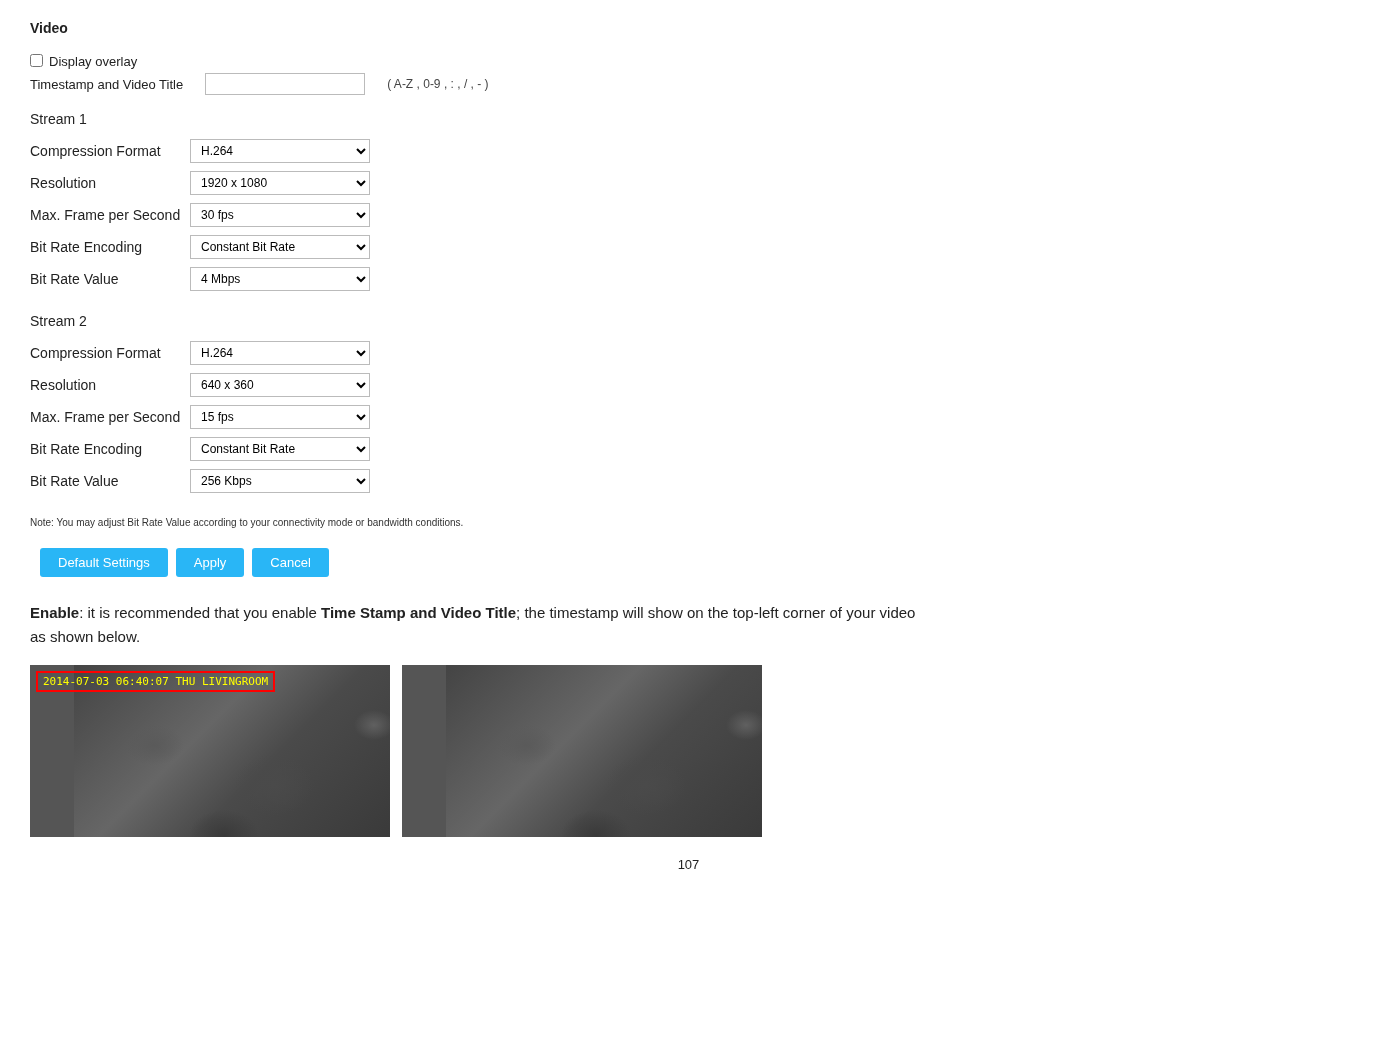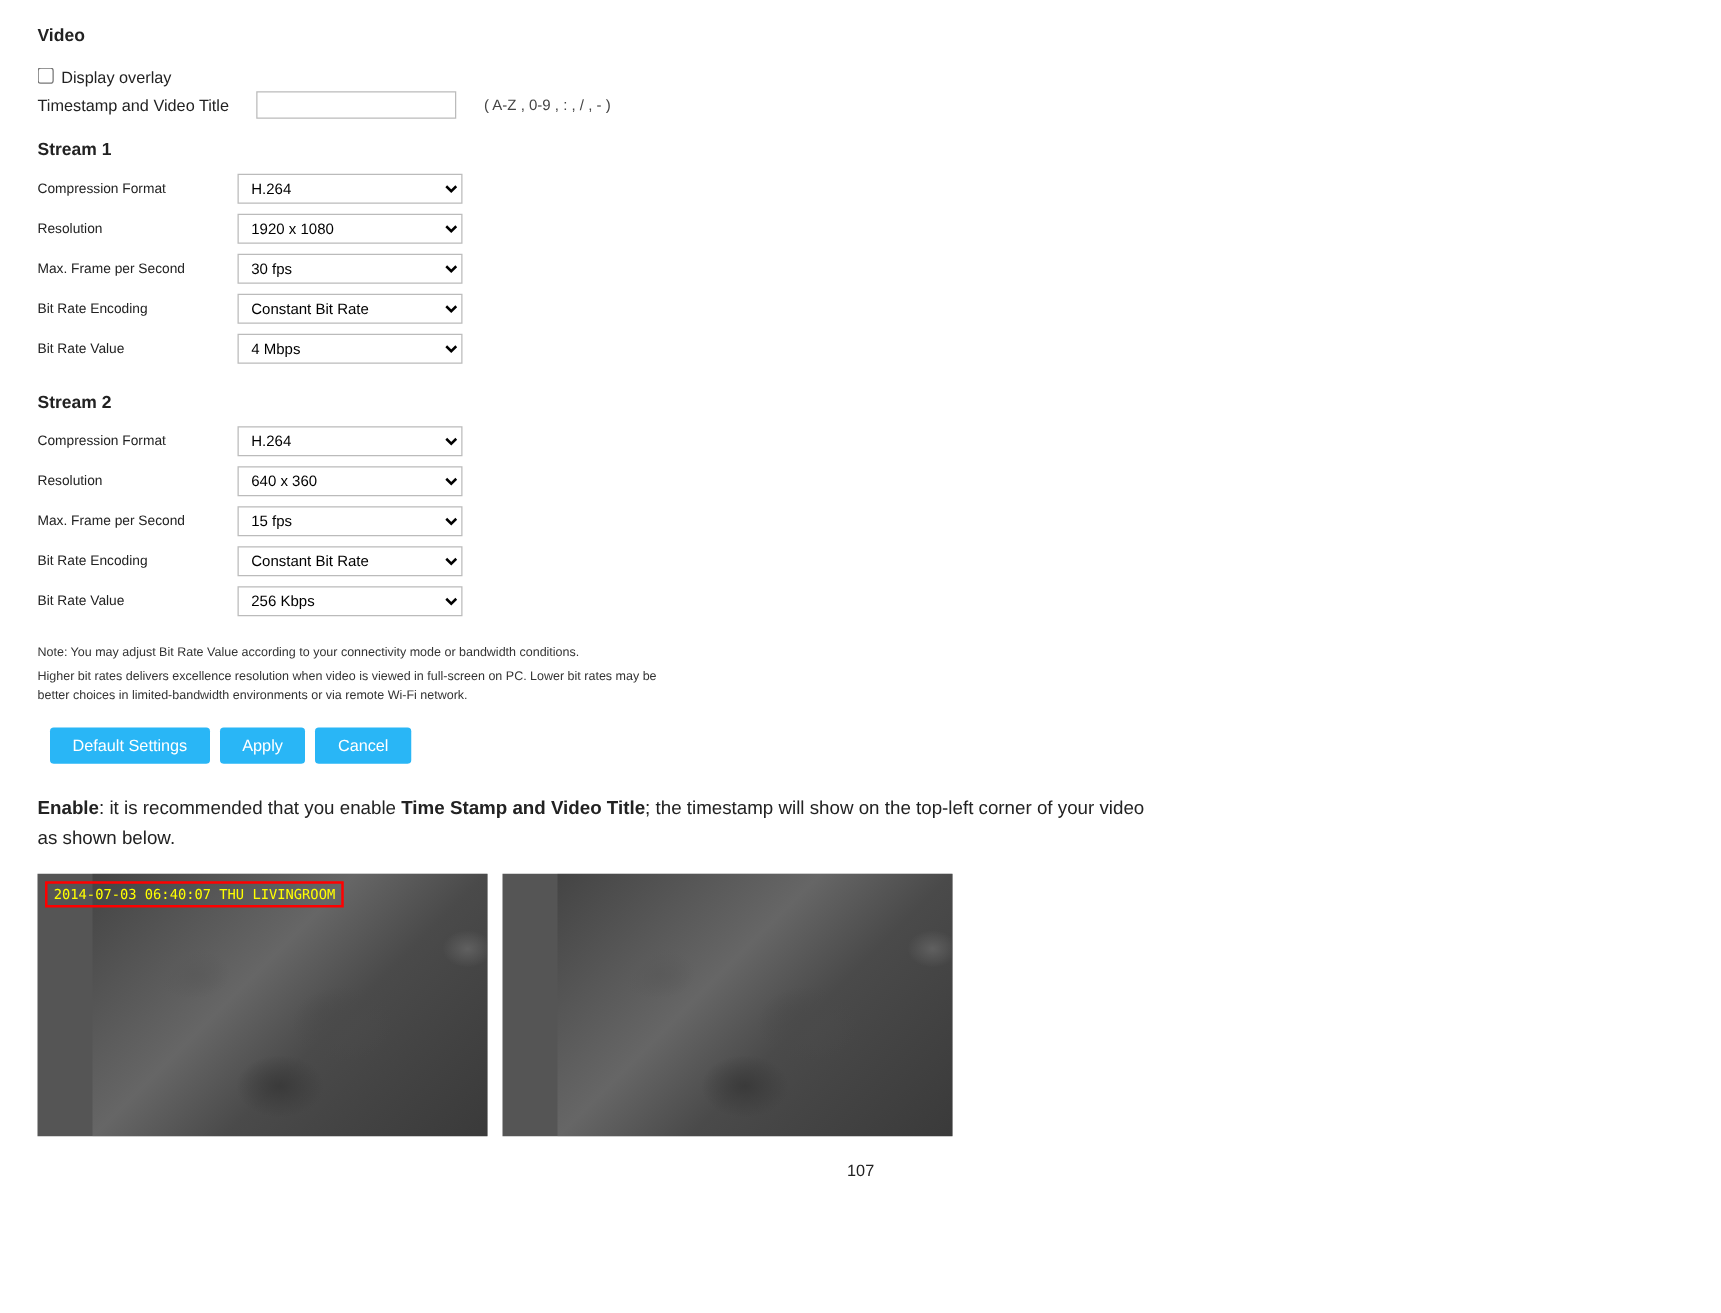--- a/index.html
+++ b/index.html
@@ -36,35 +36,35 @@
       padding: 3px 6px;
       width: 160px;
       font-size: 12px;
     }
     .timestamp-hint {
       font-size: 12px;
       color: #444;
     }
     .stream-title {
       font-size: 14px;
-      font-weight: bold;
+      font-weight: normal;
       margin-bottom: 8px;
       margin-top: 4px;
     }
     .form-table {
       border-collapse: collapse;
       margin-bottom: 18px;
     }
     .form-table tr td {
       padding: 4px 8px 4px 0;
       vertical-align: middle;
     }
     .form-table tr td:first-child {
       width: 160px;
-      font-size: 11px;
+      font-size: 14px;
     }
     .form-table select {
       border: 1px solid #bbb;
       padding: 3px 6px;
       font-size: 12px;
       width: 180px;
       background: #fff;
       cursor: pointer;
     }
     .note-section {
@@ -120,21 +120,21 @@
     .enable-text strong {
       font-weight: bold;
     }
     .images-row {
       display: flex;
       gap: 12px;
       margin-top: 8px;
     }
     .video-thumb {
       width: 360px;
-      height: 210px;
+      height: 172px;
       background: #555;
       position: relative;
       overflow: hidden;
       padding-left: 44px;
     }
     .video-thumb-overlay {
       position: absolute;
       top: 6px;
       left: 6px;
       background: transparent;
@@ -300,21 +300,20 @@
           <option>2 Mbps</option>
         </select>
       </td>
     </tr>
   </tbody>
     </table>
 </div>
 
 <div class="note-section">
   <p>Note: You may adjust Bit Rate Value according to your connectivity mode or bandwidth conditions.</p>
-  <p>Higher bit rates delivers excellence resolution when video is viewed in full-screen on PC. Lower bit rates may be better choices in limited-bandwidth environments or via remote Wi-Fi network.</p>
 </div>
 
 <div class="button-row">
   <button class="btn-default">Default Settings</button>
   <button class="btn-apply">Apply</button>
   <button class="btn-cancel">Cancel</button>
 </div>
 
 <div class="enable-text">
   <strong>Enable</strong><span>: it is recommended that you enable </span><strong>Time Stamp and Video Title</strong><span>; the timestamp will show on the top-left corner of your video as shown below.</span>

